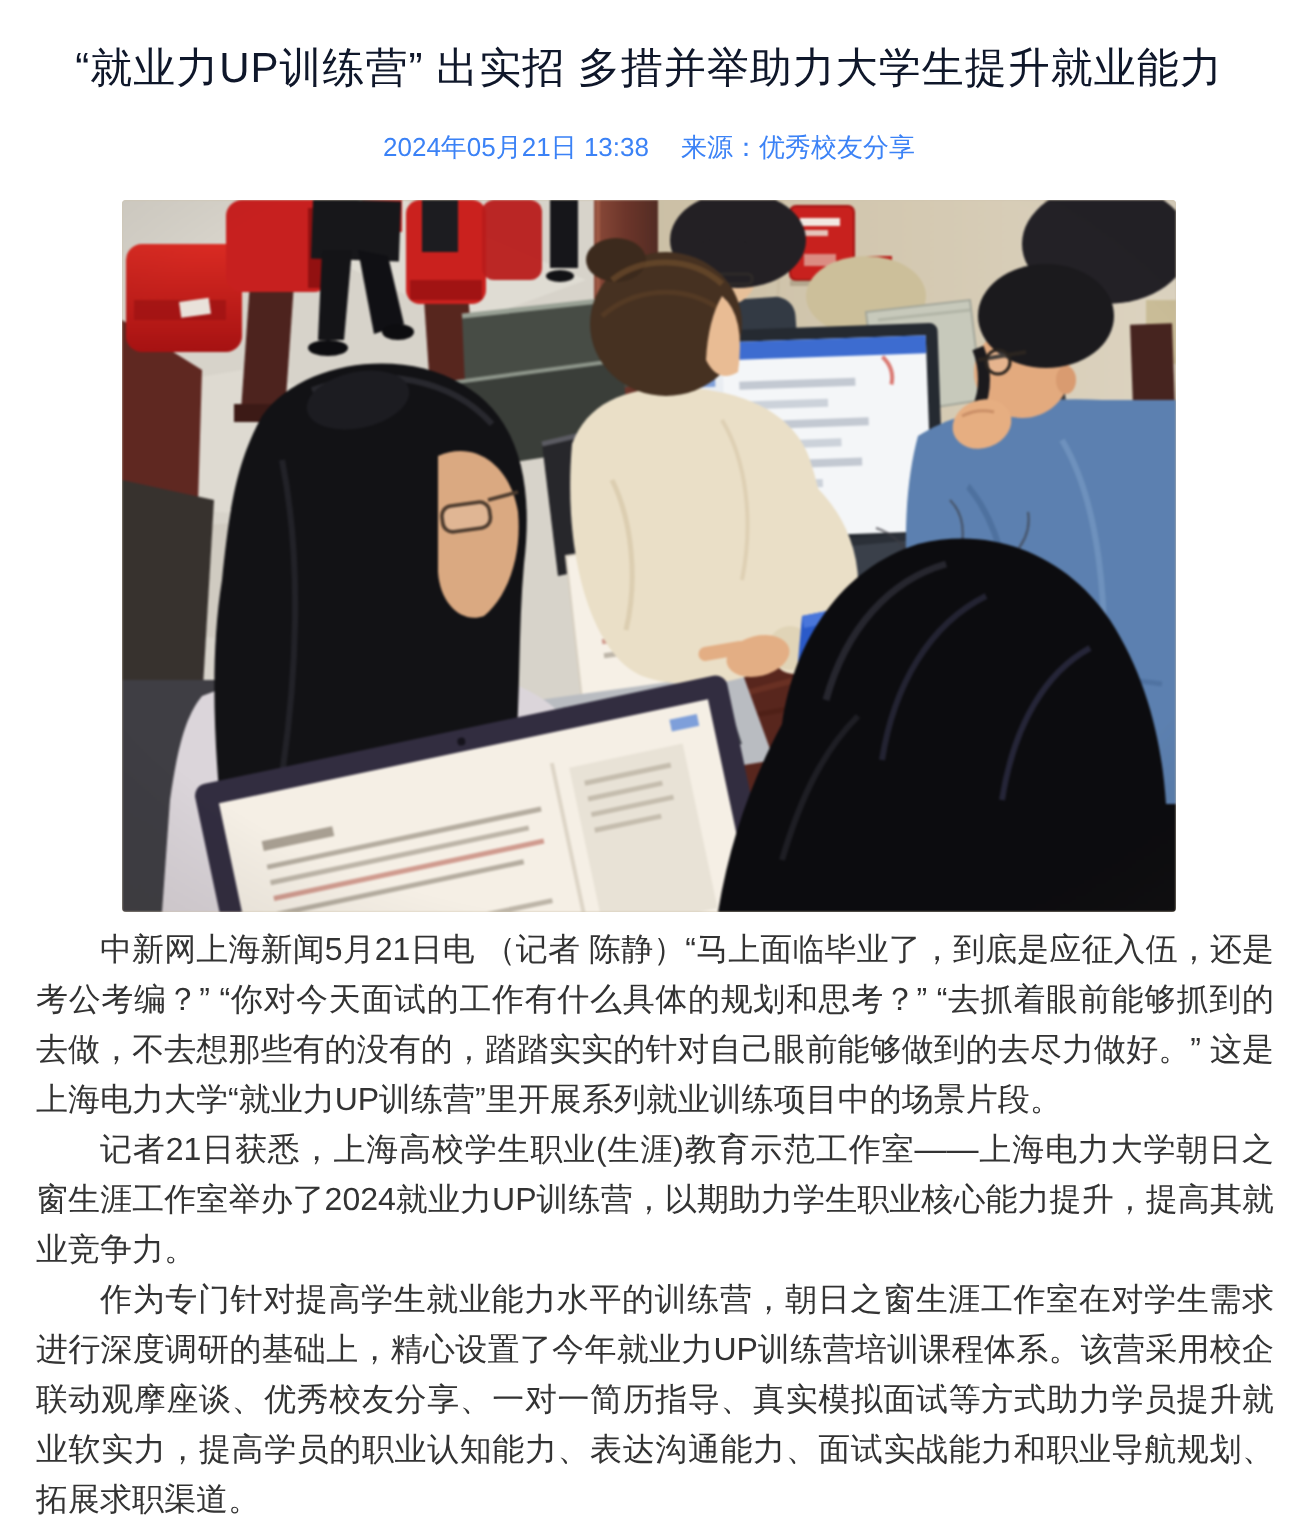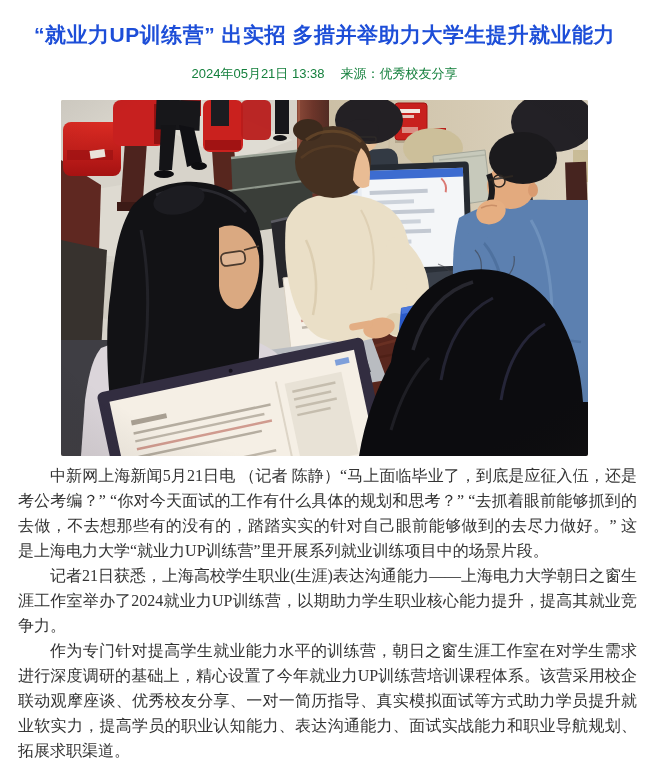--- a/index.html
+++ b/index.html
@@ -1,26 +1,26 @@
 <!DOCTYPE html>
 <html><head>
 <meta charset="utf-8">
 <style>
   html,body{margin:0;padding:0;background:#ffffff;}
   body{width:649px;font-family:"Liberation Sans","DejaVu Sans",sans-serif;}
   .page{width:649px;height:758px;overflow:hidden;background:#fff;}
-  .title{margin:20px 10px 0;font-size:21px;line-height:30px;font-weight:700;color:#1d4ed8;
+  .title{margin:20px 10px 0;font-size:21px;line-height:30px;font-weight:400;color:#0f172a;
          text-align:center;letter-spacing:0.5px;}
   .meta{margin-top:15px;display:flex;justify-content:center;align-items:center;gap:16px;
-        font-size:13px;color:#15803d;}
+        font-size:13px;color:#3b82f6;}
   .photo{width:527px;height:356px;margin:17px auto 0;overflow:hidden;border-radius:2px;
          background:#cfc3ac;}
   .photo svg{display:block;filter:blur(.45px) saturate(1.03);}
   .body{padding:7px 12px 0 18px;font-size:16px;line-height:25px;color:#333;text-align:justify;}
-  .body p{margin:0;text-indent:2em;font-family:Liberation Serif, serif;}
+  .body p{margin:0;text-indent:2em;}
 </style>
 </head>
 <body>
 
 <div class="page">
 
   <h1 class="title">“就业力UP训练营” 出实招 多措并举助力大学生提升就业能力</h1>
 
   <div class="meta">
     <span>2024年05月21日 13:38</span>
@@ -260,17 +260,17 @@
         <path d="M440,300 C446,262 462,236 484,224" stroke="#4a4a72" stroke-width="3" fill="none" opacity="0.4"></path>
         <path d="M330,330 C340,296 352,274 368,258" stroke="#26262e" stroke-width="3" fill="none" opacity="0.7"></path>
       </g>
 
       <rect x="0" y="0" width="527" height="356" fill="url(#gVig)"></rect>
     </svg>
   </figure>
 
   <div class="body">
     <p>中新网上海新闻5月21日电 （记者 陈静）“马上面临毕业了，到底是应征入伍，还是考公考编？” “你对今天面试的工作有什么具体的规划和思考？” “去抓着眼前能够抓到的去做，不去想那些有的没有的，踏踏实实的针对自己眼前能够做到的去尽力做好。” 这是上海电力大学“就业力UP训练营”里开展系列就业训练项目中的场景片段。</p>
-    <p>记者21日获悉，上海高校学生职业(生涯)表达沟通能力——上海电力大学朝日之窗生涯工作室举办了2024就业力UP训练营，以期助力学生职业核心能力提升，提高其就业竞争力。</p>
+    <p>记者21日获悉，上海高校学生职业(生涯)教育示范工作室——上海电力大学朝日之窗生涯工作室举办了2024就业力UP训练营，以期助力学生职业核心能力提升，提高其就业竞争力。</p>
     <p>作为专门针对提高学生就业能力水平的训练营，朝日之窗生涯工作室在对学生需求进行深度调研的基础上，精心设置了今年就业力UP训练营培训课程体系。该营采用校企联动观摩座谈、优秀校友分享、一对一简历指导、真实模拟面试等方式助力学员提升就业软实力，提高学员的职业认知能力、表达沟通能力、面试实战能力和职业导航规划、拓展求职渠道。</p>
   </div>
 
 </div>
 
 </body></html>

